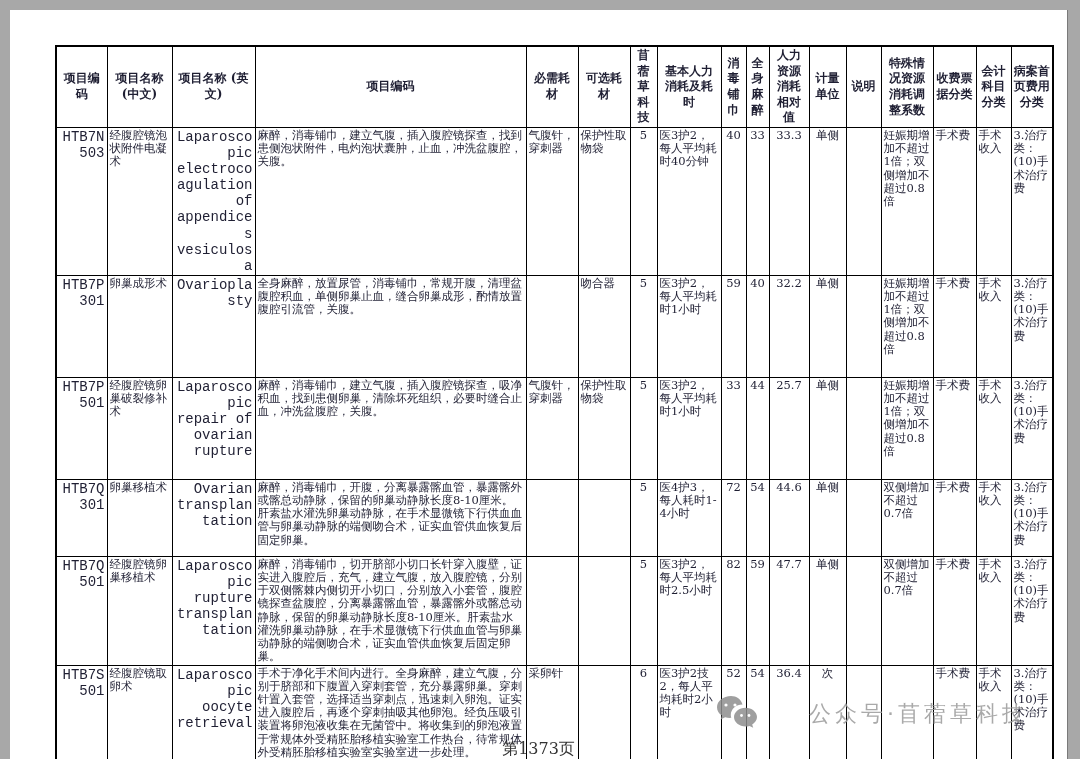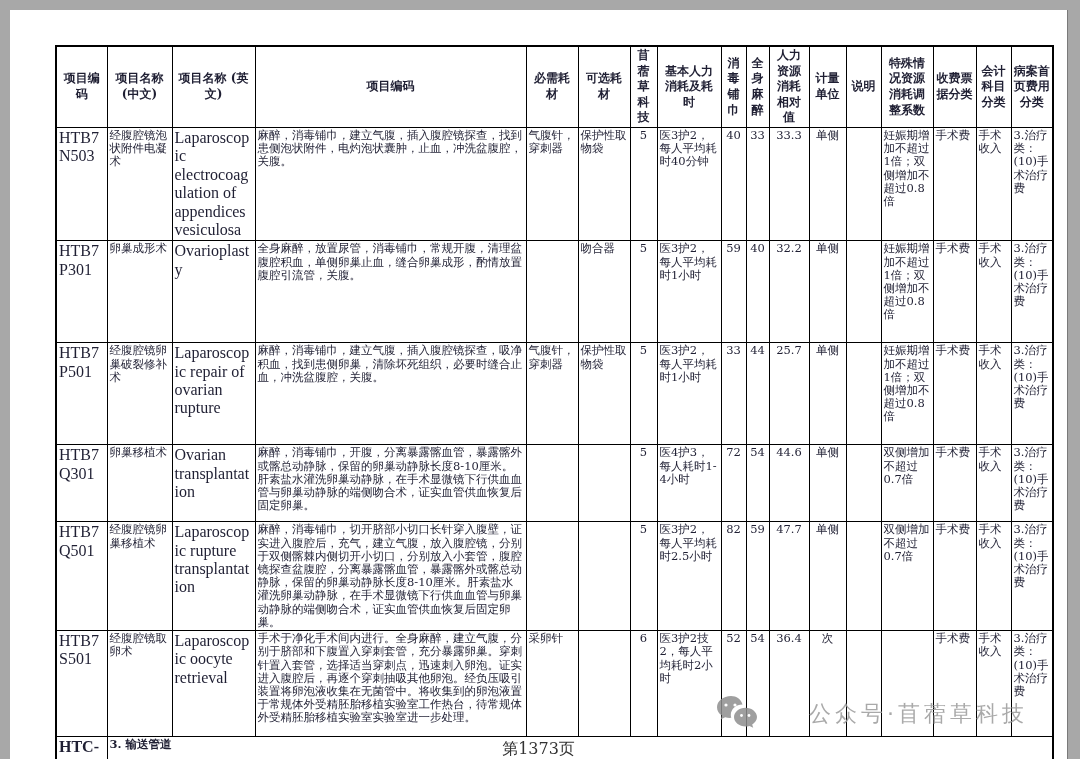--- a/index.html
+++ b/index.html
@@ -23,21 +23,21 @@
     border:1px solid #000;
     padding:1px 2px;
     vertical-align:top;
     overflow:hidden;
     word-wrap:break-word;
   }
   table.proc th{
     vertical-align:middle;text-align:center;
     font-weight:bold;font-size:12px;line-height:1.3;
   }
-  .mono{font-family:Liberation Serif, serif;font-size:16px;}
+  .mono{font-family:Liberation Mono, monospace;font-size:14px;text-align:right;}
   .ctr{text-align:center;}
   .b{font-weight:bold;}
   .watermark{
     position:absolute;left:705px;top:680px;width:360px;height:48px;
     display:flex;align-items:center;gap:10px;
     color:#9b9b9b;opacity:.85;pointer-events:none;
     font-family:"DejaVu Sans","Liberation Sans",sans-serif;
   }
   .watermark .wm-text{
     font-size:22px;letter-spacing:4px;white-space:nowrap;padding-left:40px;

